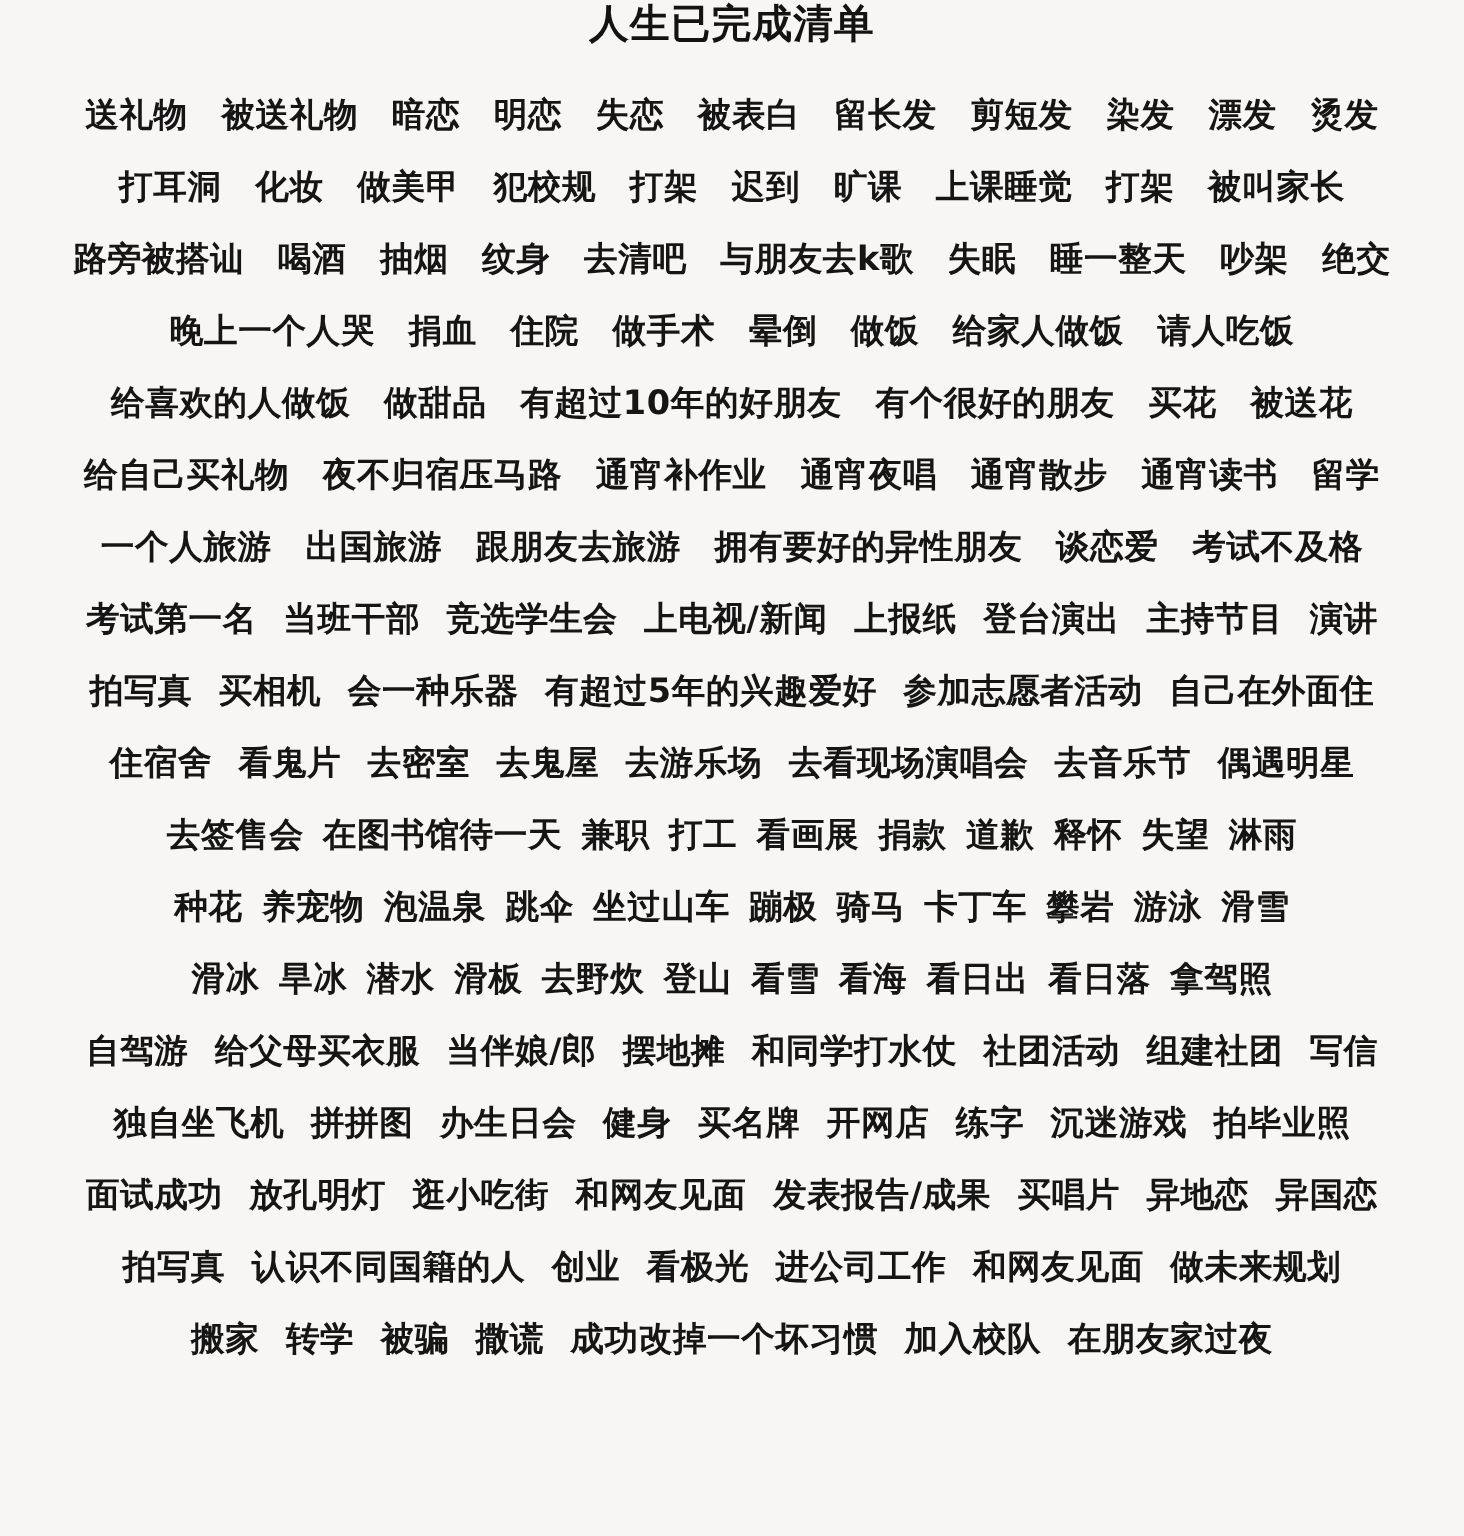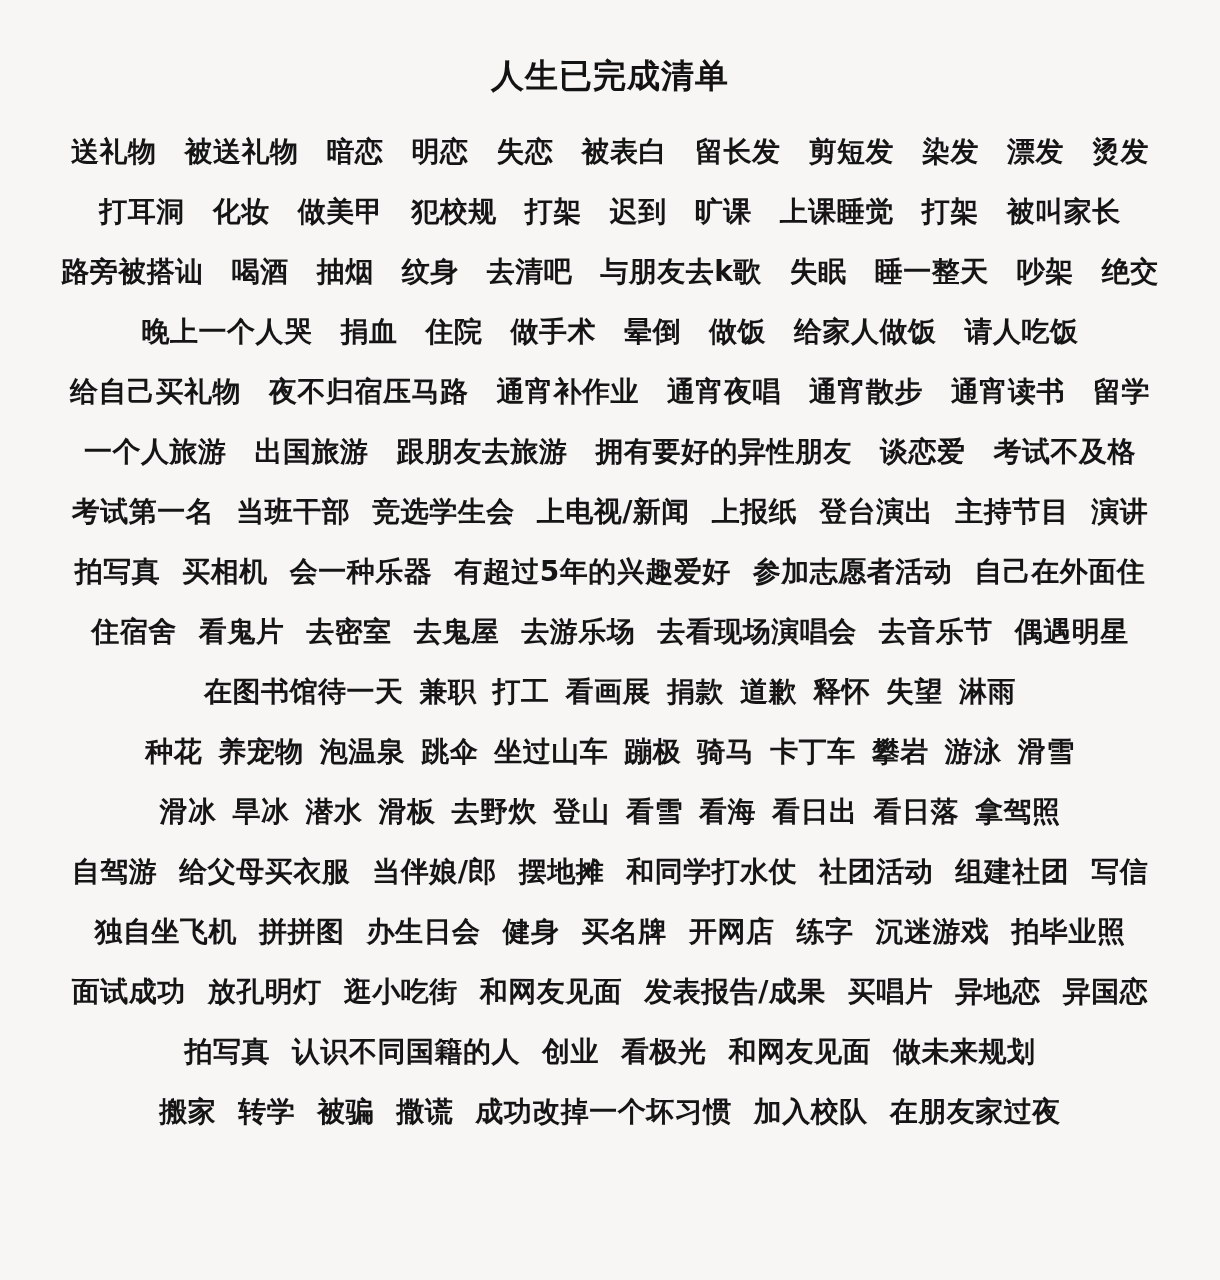--- a/index.html
+++ b/index.html
@@ -22,21 +22,20 @@
     padding: 0 12px;
     background: #f7f6f4;
     position: relative;
   }
   .title {
     text-align: center;
     font-size: 33px;
     font-weight: 700;
     letter-spacing: 1px;
     color: #131313;
-    padding-top: 56px;
     padding-bottom: 0;
     line-height: 1.2;
     font-family: "DejaVu Serif", "Liberation Serif", serif;
   }
   .list {
     margin-top: 26px;
   }
   .row {
     display: flex;
     flex-wrap: nowrap;
@@ -106,20 +105,28 @@
         <span class="item">晚上一个人哭</span>
         <span class="item">捐血</span>
         <span class="item">住院</span>
         <span class="item">做手术</span>
         <span class="item">晕倒</span>
         <span class="item">做饭</span>
         <span class="item">给家人做饭</span>
         <span class="item">请人吃饭</span>
       </div>
       <div class="row wide">
+        <span class="item">给喜欢的人做饭</span>
+        <span class="item">做甜品</span>
+        <span class="item">有超过10年的好朋友</span>
+        <span class="item">有个很好的朋友</span>
+        <span class="item">买花</span>
+        <span class="item">被送花</span>
+      </div>
+      <div class="row wide">
         <span class="item">给自己买礼物</span>
         <span class="item">夜不归宿压马路</span>
         <span class="item">通宵补作业</span>
         <span class="item">通宵夜唱</span>
         <span class="item">通宵散步</span>
         <span class="item">通宵读书</span>
         <span class="item">留学</span>
       </div>
       <div class="row wide">
         <span class="item">一个人旅游</span>
@@ -151,20 +158,21 @@
         <span class="item">住宿舍</span>
         <span class="item">看鬼片</span>
         <span class="item">去密室</span>
         <span class="item">去鬼屋</span>
         <span class="item">去游乐场</span>
         <span class="item">去看现场演唱会</span>
         <span class="item">去音乐节</span>
         <span class="item">偶遇明星</span>
       </div>
       <div class="row tight">
+        <span class="item">去签售会</span>
         <span class="item">在图书馆待一天</span>
         <span class="item">兼职</span>
         <span class="item">打工</span>
         <span class="item">看画展</span>
         <span class="item">捐款</span>
         <span class="item">道歉</span>
         <span class="item">释怀</span>
         <span class="item">失望</span>
         <span class="item">淋雨</span>
       </div>
@@ -223,20 +231,21 @@
         <span class="item">发表报告/成果</span>
         <span class="item">买唱片</span>
         <span class="item">异地恋</span>
         <span class="item">异国恋</span>
       </div>
       <div class="row">
         <span class="item">拍写真</span>
         <span class="item">认识不同国籍的人</span>
         <span class="item">创业</span>
         <span class="item">看极光</span>
+        <span class="item">进公司工作</span>
         <span class="item">和网友见面</span>
         <span class="item">做未来规划</span>
       </div>
       <div class="row">
         <span class="item">搬家</span>
         <span class="item">转学</span>
         <span class="item">被骗</span>
         <span class="item">撒谎</span>
         <span class="item">成功改掉一个坏习惯</span>
         <span class="item">加入校队</span>

